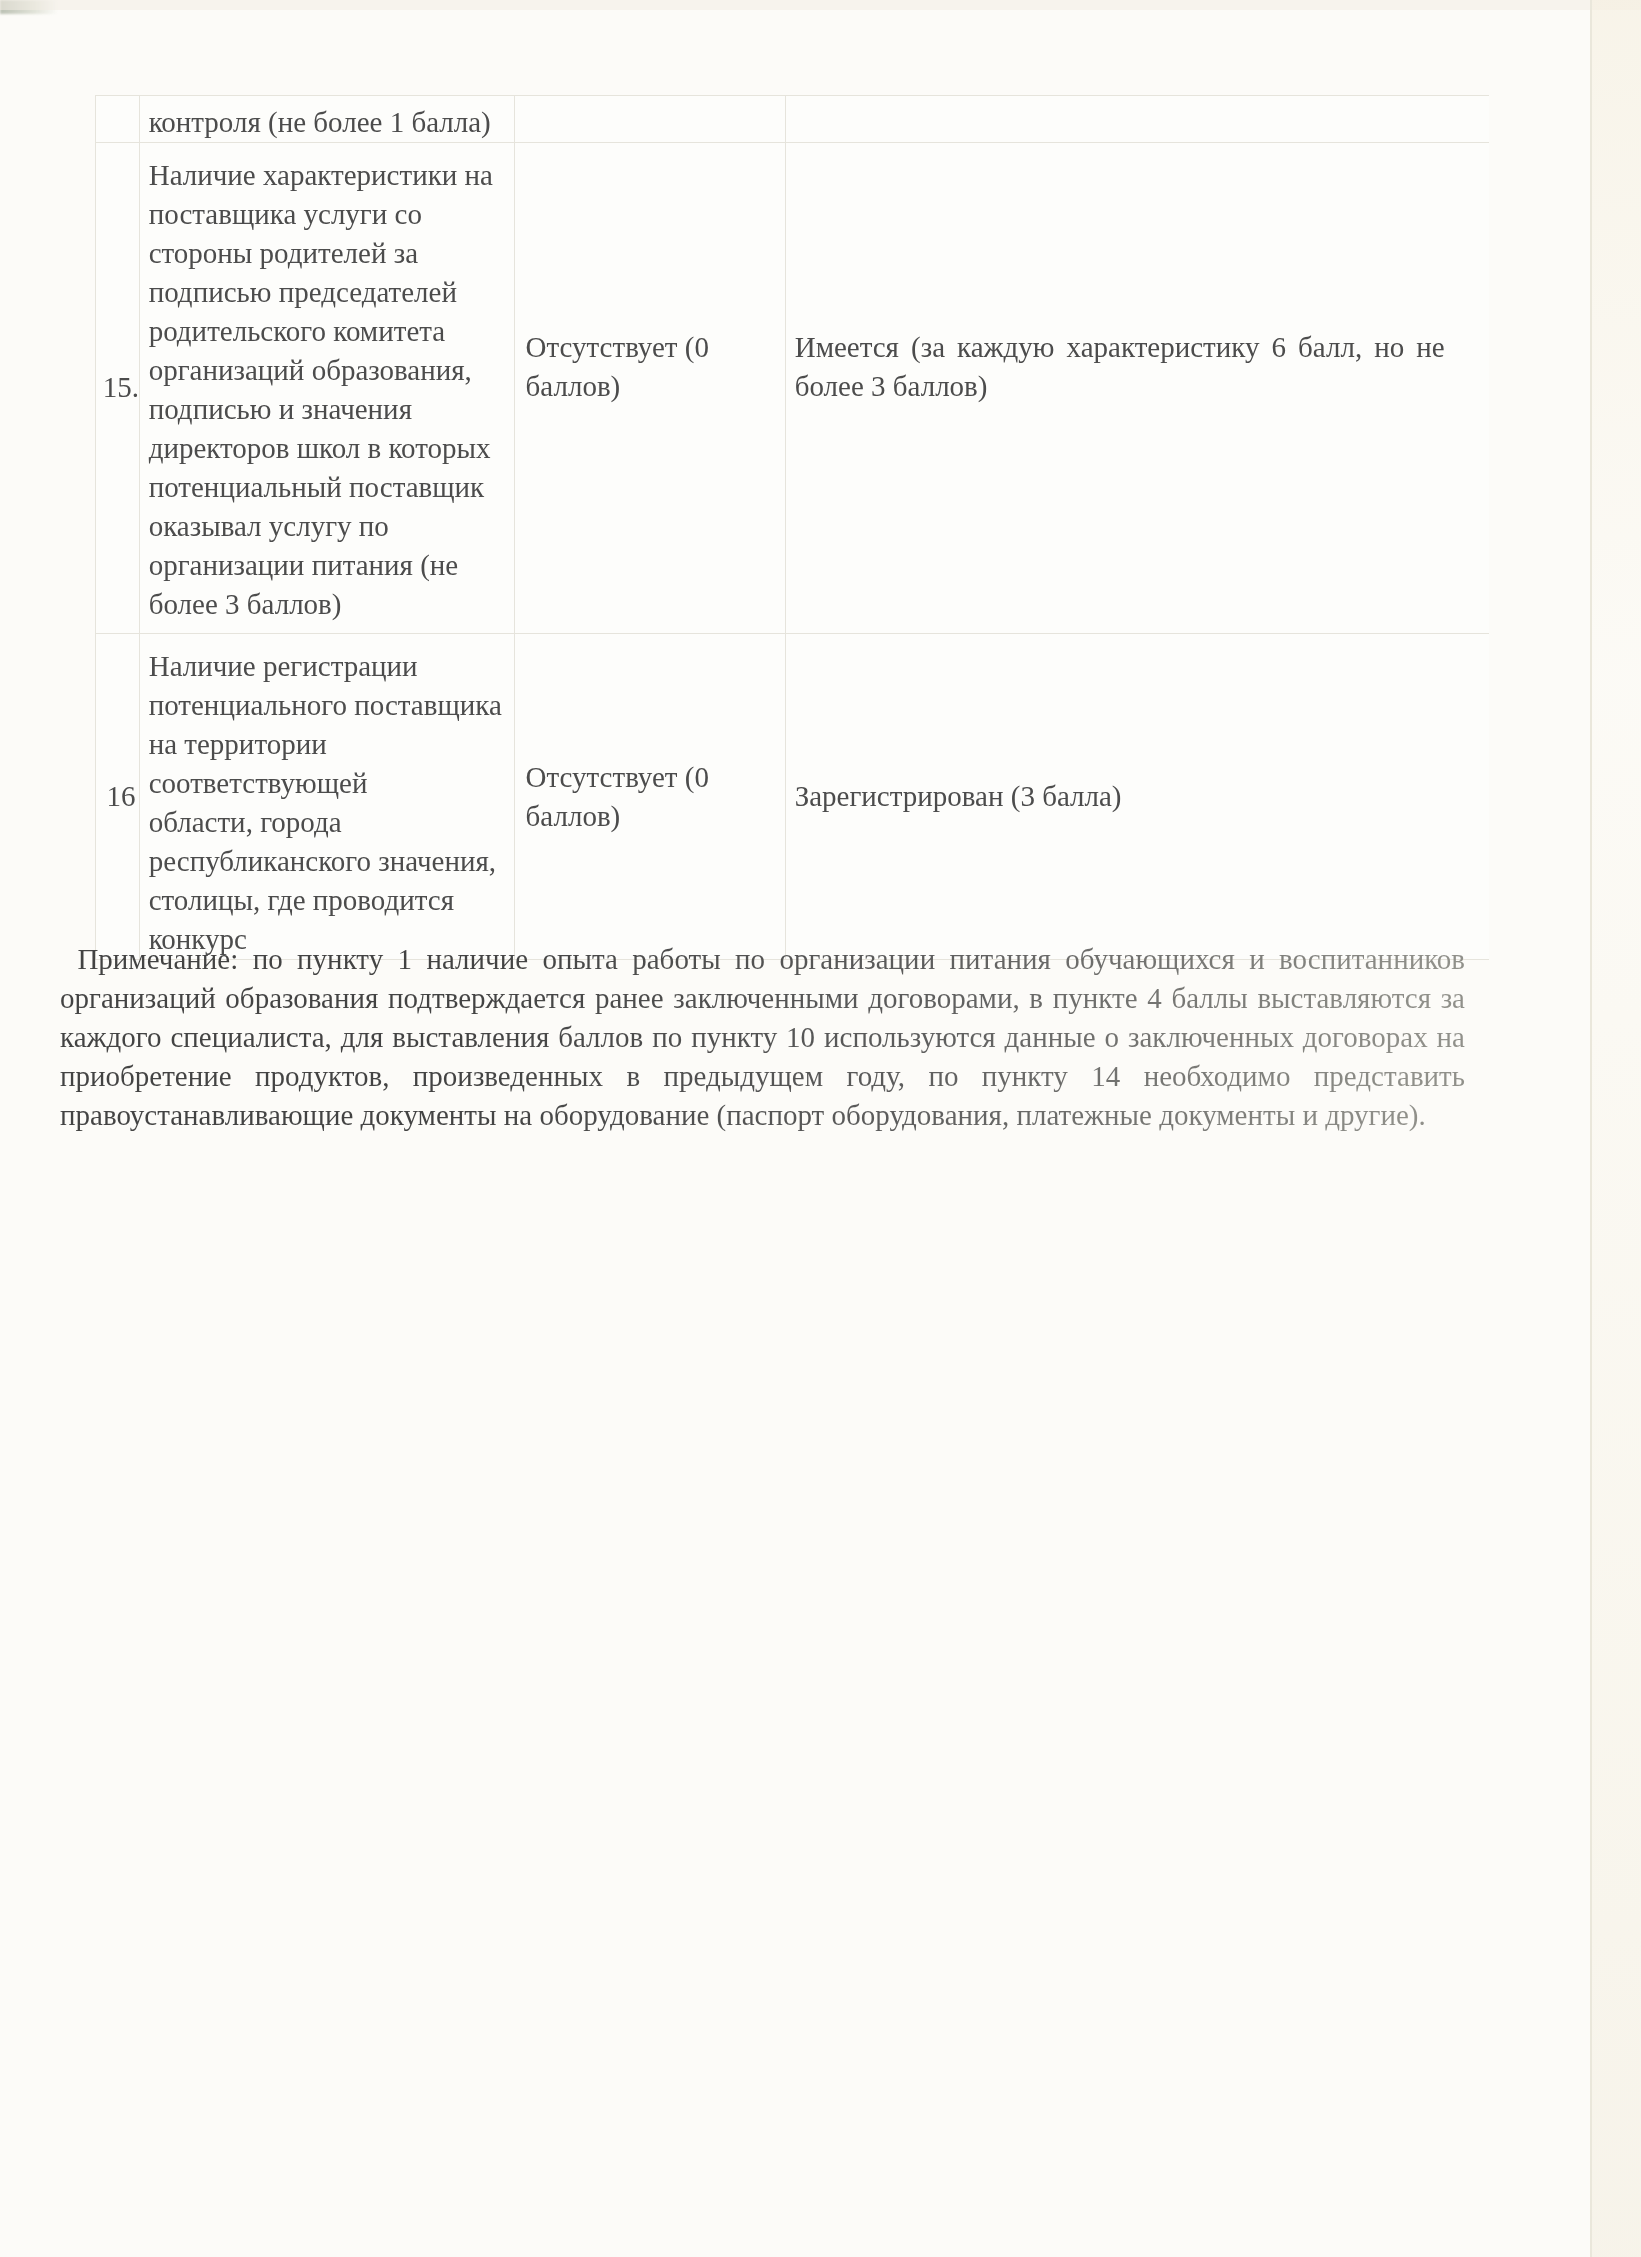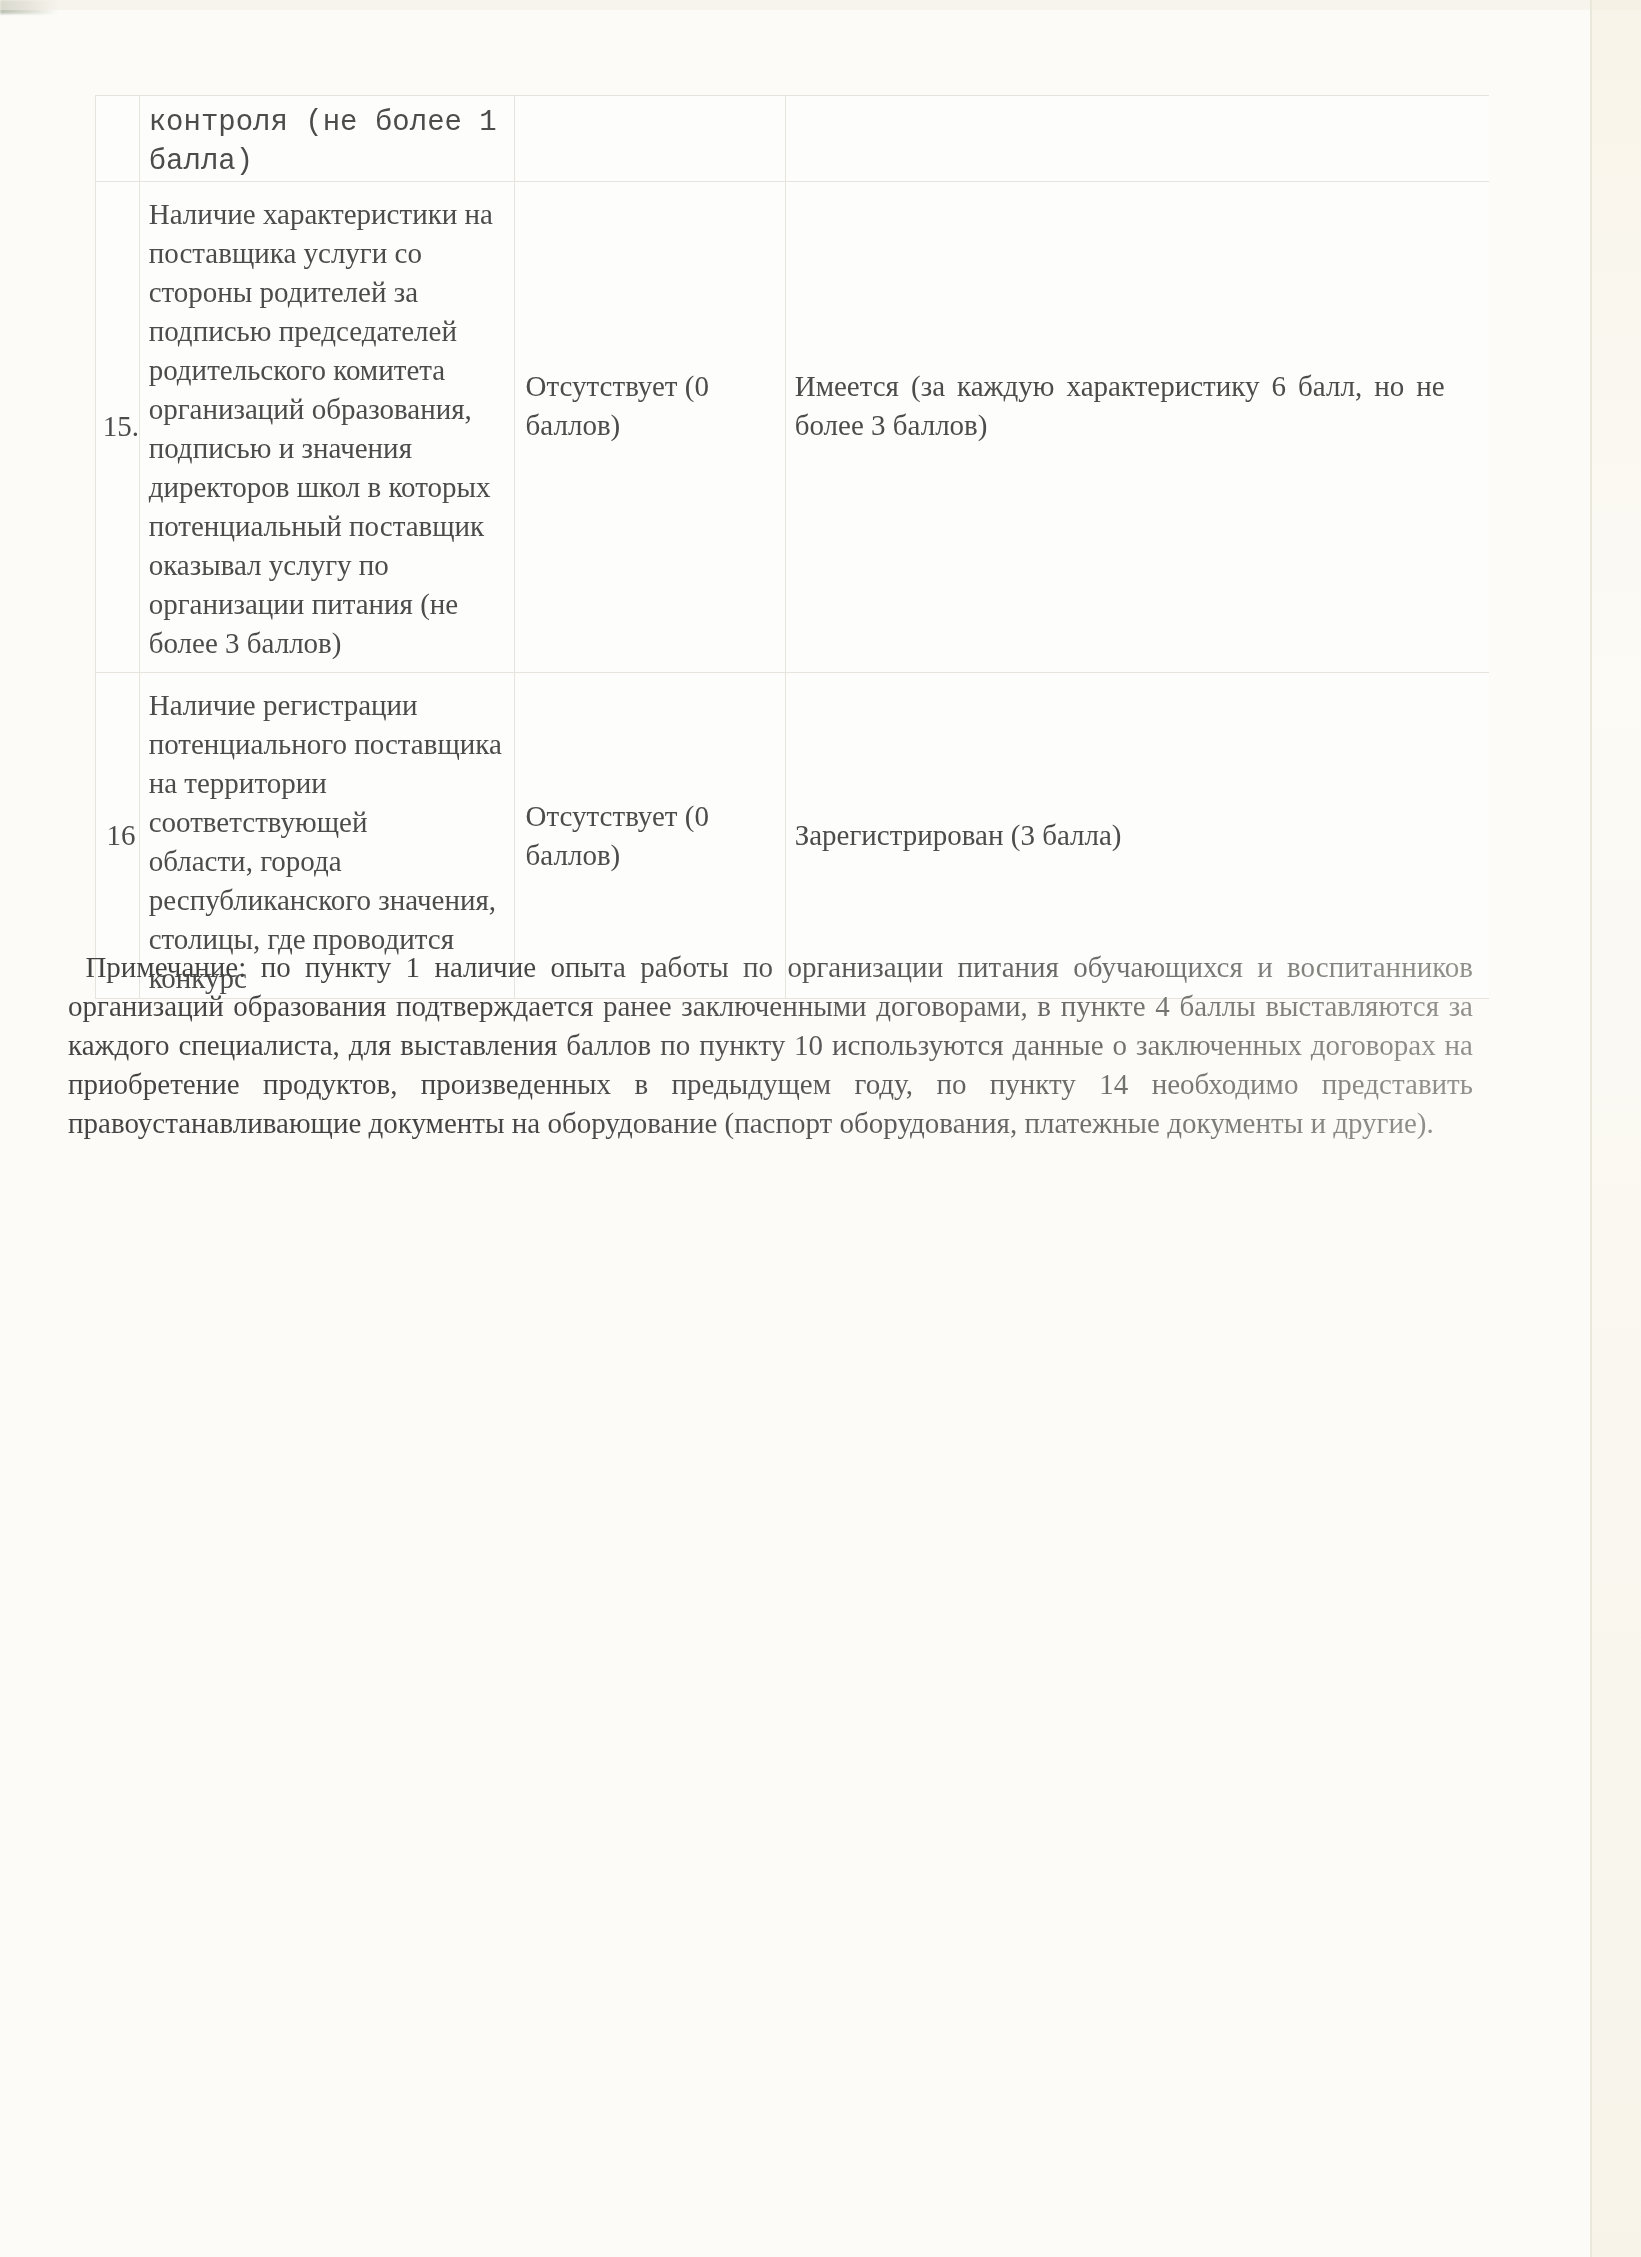--- a/index.html
+++ b/index.html
@@ -55,35 +55,35 @@
     background: #fdfdfb;
   }
   .criteria-table td:last-child { border-right: none; }
 
   .num-cell   { vertical-align: middle; text-align: center; padding: 0 0 0 6.8px; }
   .crit-cell  { vertical-align: top; padding: 13.5px 1.9px 0 8.7px; }
   .cont-cell  { padding-top: 6.8px; line-height: 37px; }
   .absent-cell  { vertical-align: middle; padding: 0 3.9px 0 10.6px; margin-left: 13px; }
   .present-cell { vertical-align: middle; padding: 0 23px 0 8.7px; }
 
-  .row-cont td { height: 46px; font-family: Liberation Mono, monospace; }
+  .row-cont td { height: 46px; }
   .row-15 td { height: 491px; font-family: Liberation Serif, serif; }
   .row-16 td { height: 319px; }
 
   
   .row-15 .absent-cell, .row-15 .present-cell { padding-bottom: 42px; }
   
   .row-15 .present-cell div:first-child { word-spacing: 4.8px; }
 
   
   .note {
     position: absolute;
     left: 60px; top: 940px;
     width: 1405px;
-    margin: 8px;
+    margin: 0;
     font-size: 29px;
     line-height: 39px;
     text-indent: 17.4px;
     text-align: justify;
     color: #4a4a4a;
   }
   @supports (-webkit-background-clip: text) {
     .note {
       background: linear-gradient(100deg, #434343 30%, #5c5c5c 60%, #90908a 96%);
       -webkit-background-clip: text;

